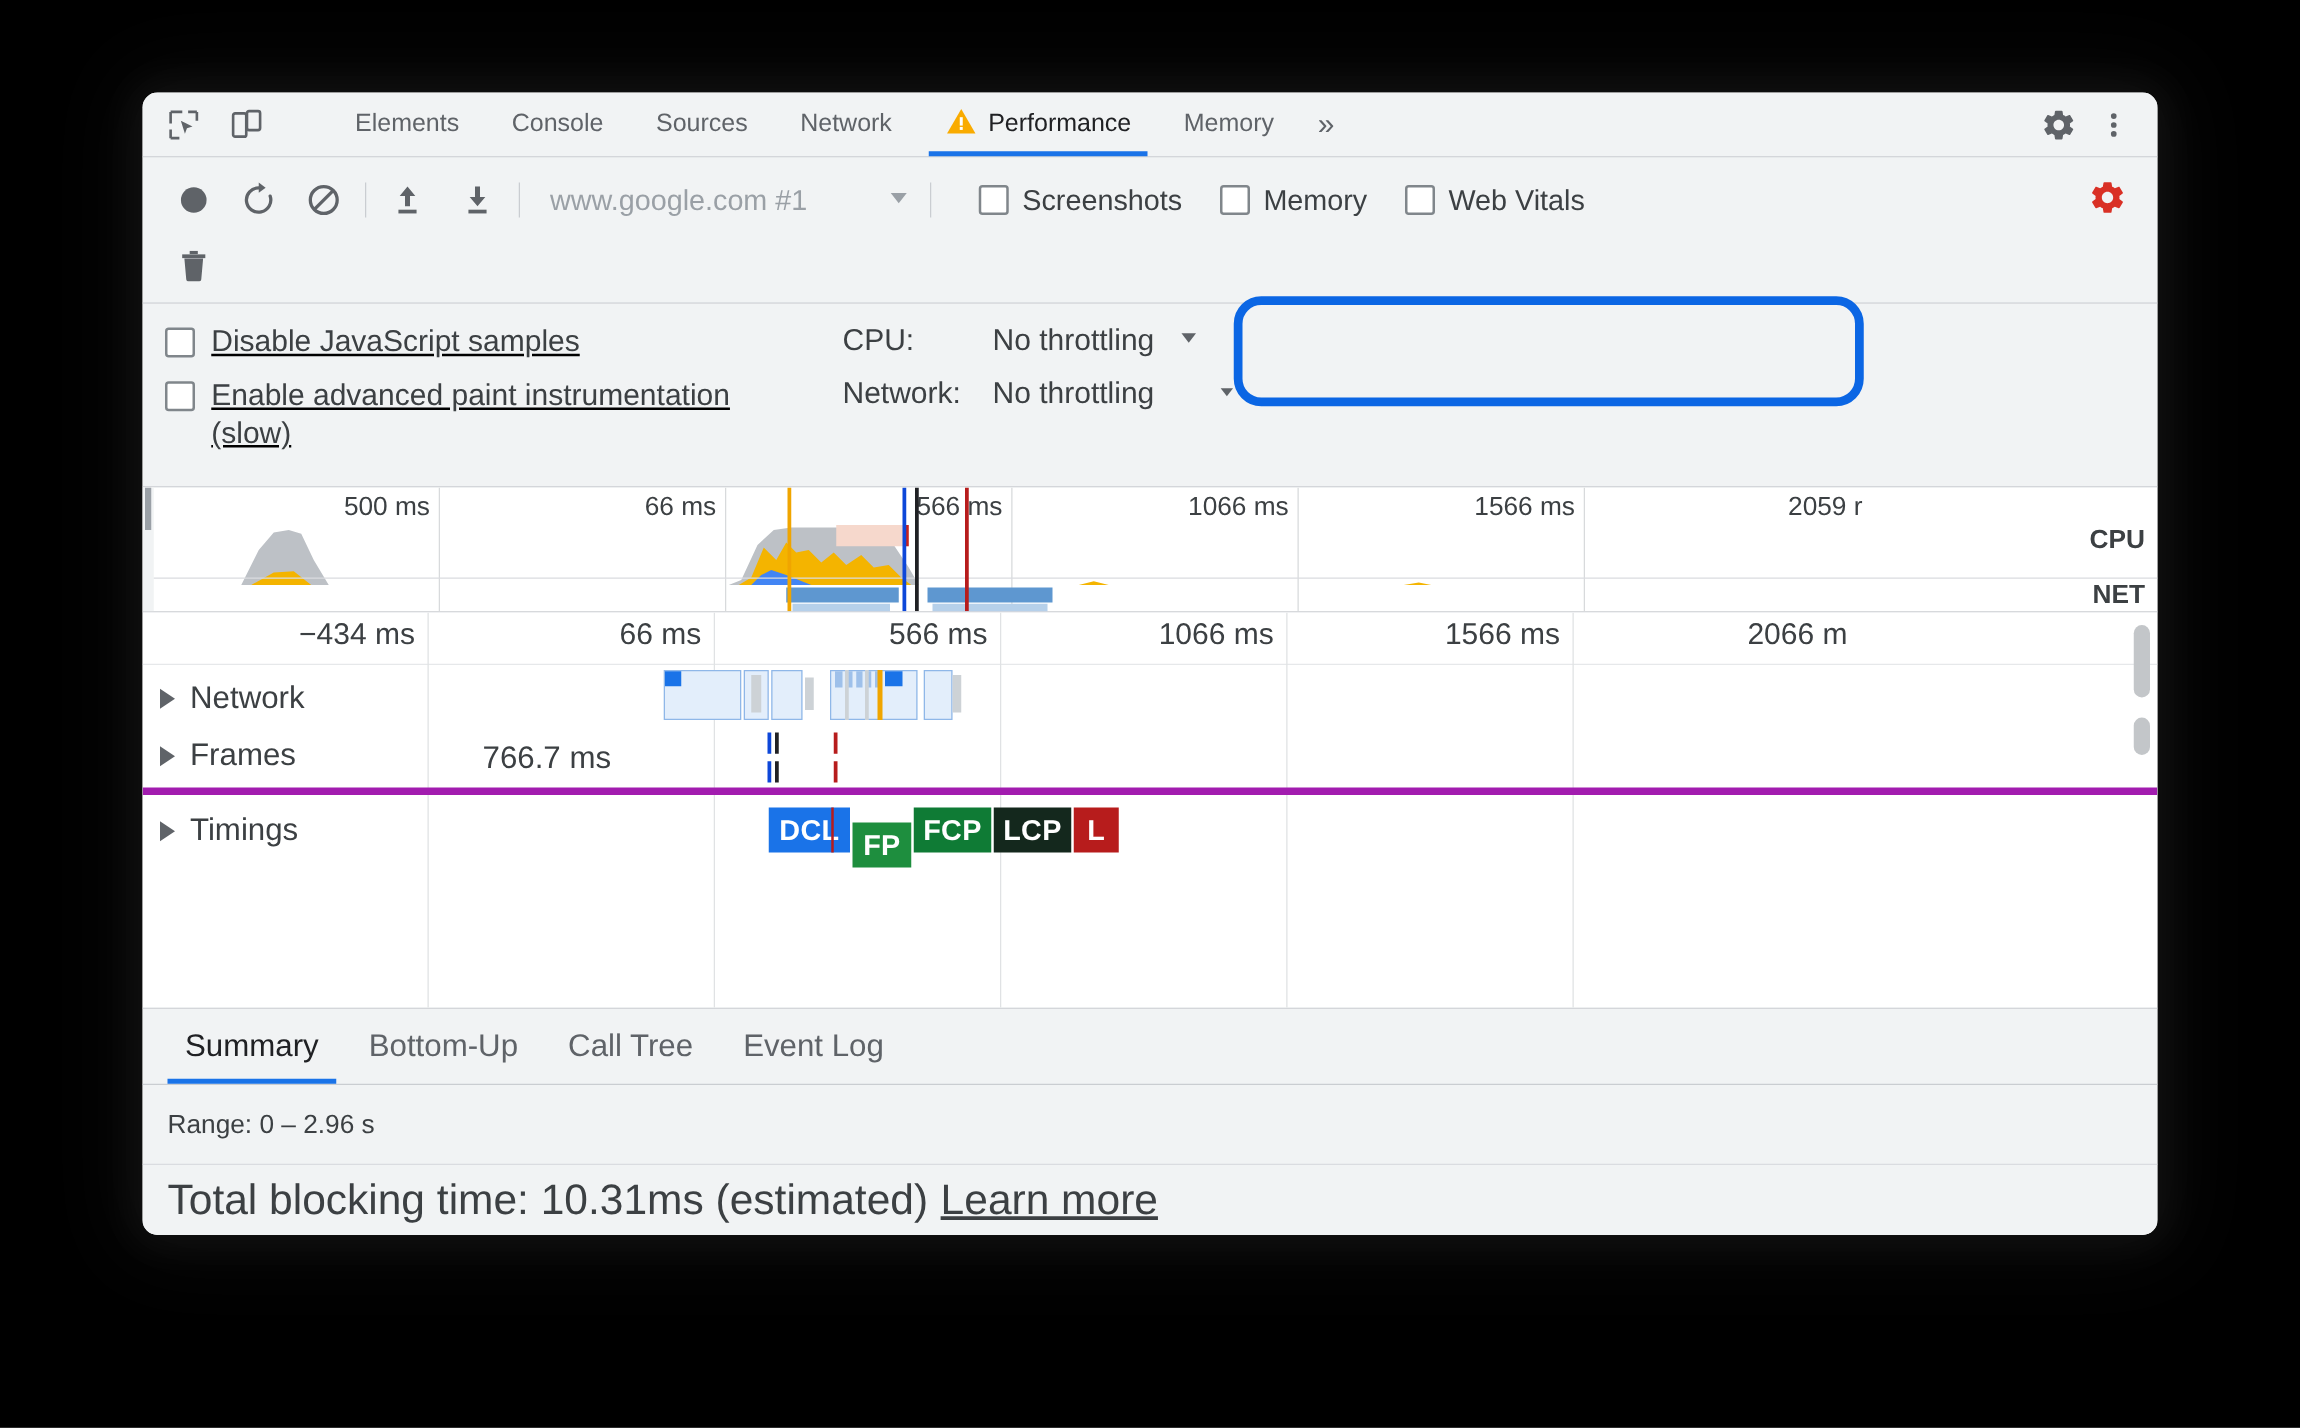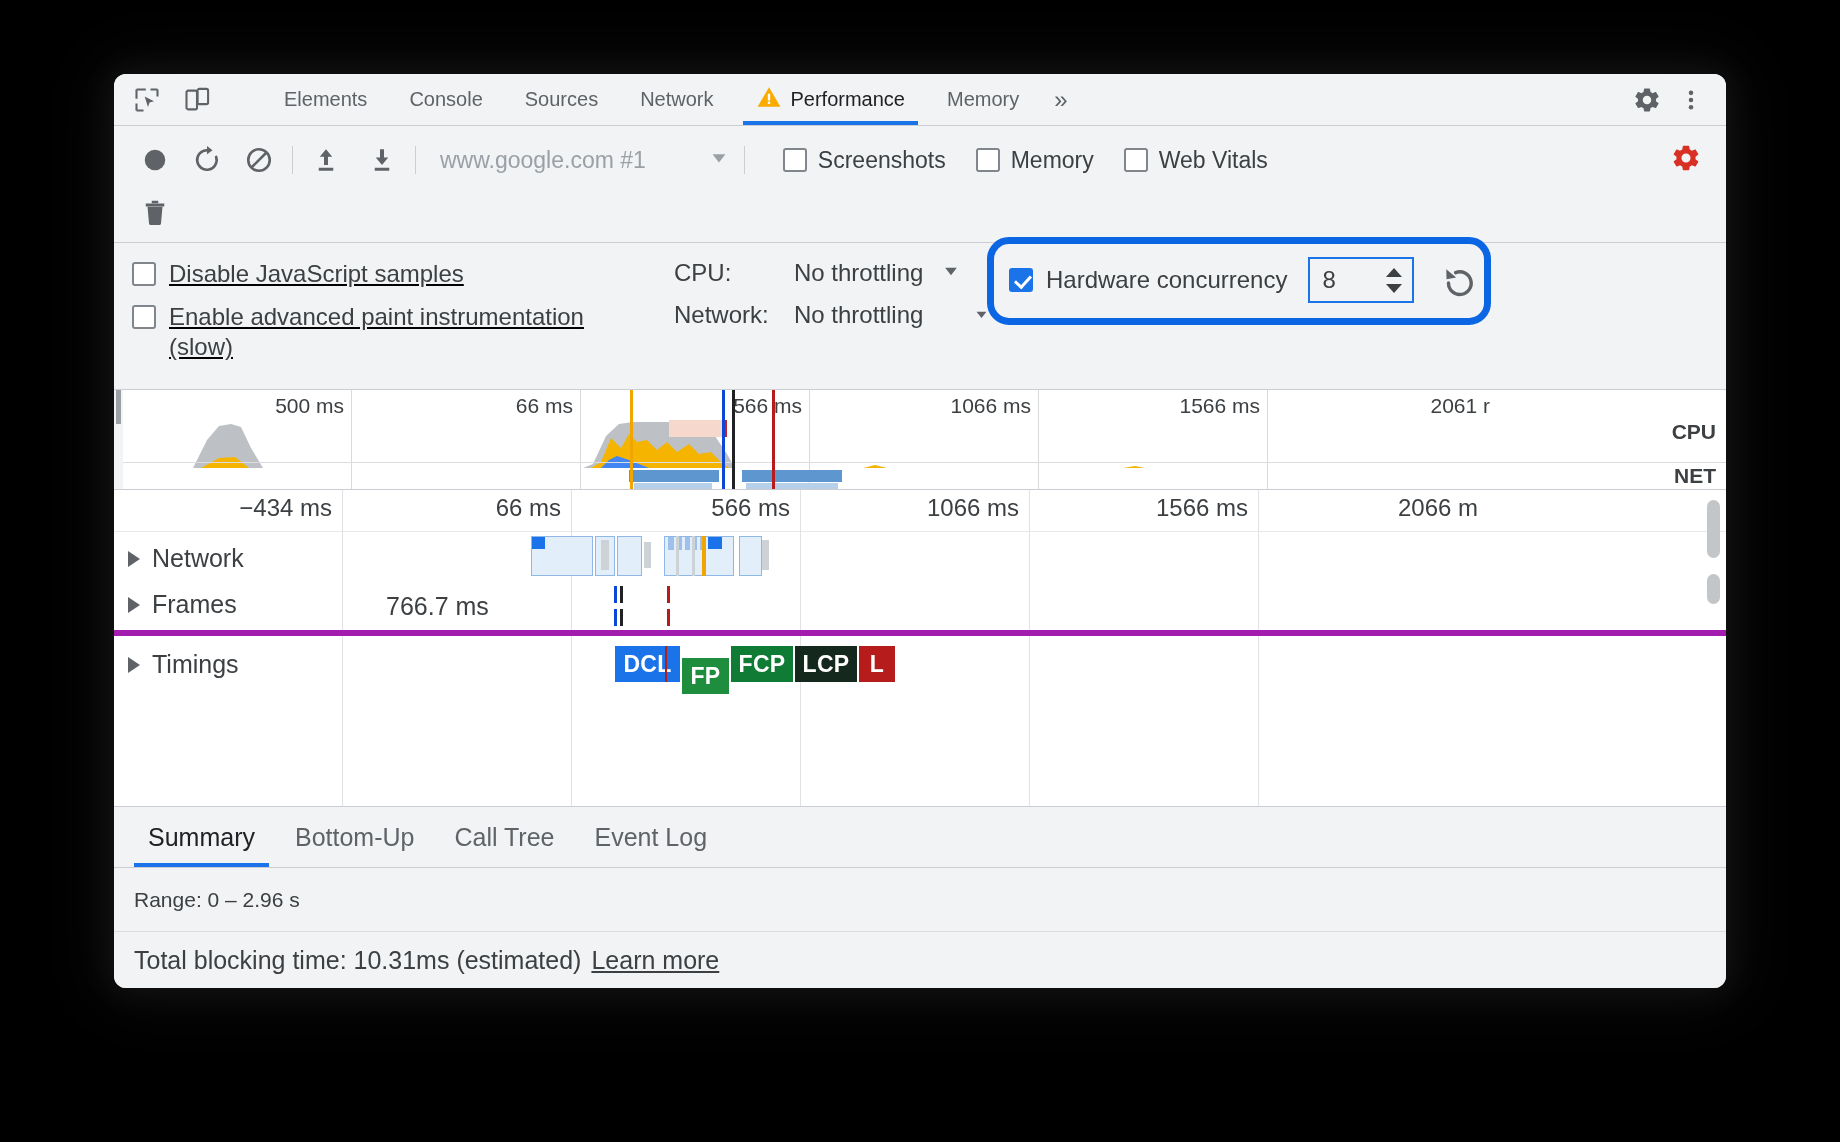--- a/index.html
+++ b/index.html
@@ -174,21 +174,21 @@
   .btab.active { color:#202124; }
   .btab.active::after {
     content:""; position:absolute; left:6px; right:6px; bottom:0; height:4px; background:#1a73e8;
   }
   .rangebar {
     flex:0 0 64px; background:#f1f3f4; display:flex; align-items:center;
     padding-left:20px; font-size:21px; color:#3c4043; border-bottom:1px solid #dadce0;
   }
   .statusbar {
     flex:0 0 56px; background:#f1f3f4; display:flex; align-items:center;
-    padding-left:20px; font-size:25px; color:#3c4043; gap:10px;
+    padding-left:20px; font-size:34px; color:#3c4043; gap:10px;
   }
   .lnk { text-decoration:underline; color:#3c4043; }
 </style>
 </head>
 <body>
 
 <div id="root">
   <div class="window">
 
 
@@ -357,41 +357,20 @@
           <span class="thr-val">No throttling</span>
           <span class="thr-tri net">
             <svg width="17" height="17" viewBox="0 0 24 24">
                 <path d="M5 8 L19 8 L12 17 Z" fill="#5f6368"></path>
               </svg>
           </span>
         </div>
       </div>
 
       <div class="hl-ring"></div>
-      <div class="hw-wrap">
-        <div class="box checked"></div>
-        <span class="hw-lbl">Hardware concurrency</span>
-        <div class="numbox">
-          <span class="numval">8</span>
-          <span class="spin">
-            <svg width="20" height="12" viewBox="0 0 20 12">
-                <path d="M10 1 L18 10 L2 10 Z" fill="#3c4043"></path>
-              </svg>
-            <svg width="20" height="12" viewBox="0 0 20 12">
-                <path d="M10 11 L2 2 L18 2 Z" fill="#3c4043"></path>
-              </svg>
-          </span>
-        </div>
-        <span class="undo-btn">
-          <svg width="36" height="34" viewBox="0 0 24 24">
-            <path d="M9.6 6.8 A8 8 0 1 1 4.6 14" stroke="#5f6368" stroke-width="2.4" fill="none" stroke-linecap="round"></path>
-            <path d="M3 4.4 L3.2 11.4 L10 10.2 Z" fill="#5f6368"></path>
-          </svg>
-        </span>
-      </div>
     </div>
 
     <div class="overview">
       <div class="ov-gutter"></div>
       <div class="ov-grid">
         <div class="ovcell" style="left:0;width:229px">
           <span class="ovlabel">500 ms</span>
         </div>
         <div class="ovcell" style="left:229px;width:229px">
           <span class="ovlabel">66 ms</span>
@@ -399,21 +378,21 @@
         <div class="ovcell" style="left:458px;width:229px">
           <span class="ovlabel">566 ms</span>
         </div>
         <div class="ovcell" style="left:687px;width:229px">
           <span class="ovlabel">1066 ms</span>
         </div>
         <div class="ovcell" style="left:916px;width:229px">
           <span class="ovlabel">1566 ms</span>
         </div>
         <div class="ovcell" style="left:1145px;width:229px;border-right:none">
-          <span class="ovlabel">2061 r</span>
+          <span class="ovlabel">2059 r</span>
         </div>
       </div>
 
       <svg style="position:absolute;left:9px;top:28px;width:1594px;height:50px" viewBox="0 0 1594 50" preserveAspectRatio="none">
         <path d="M0,50 L70,50 L84,22 L96,8 L108,6 L118,9 L128,30 L140,50 L460,50 L470,46 L483,18 L496,6 L510,4 L560,4 L580,6 L592,18 L604,36 L612,50 Z" fill="#bdc1c6"></path>
         <path d="M0,50 L78,50 L96,40 L112,39 L126,50 Z" fill="#f4b400"></path>
         <path d="M468,50 L478,44 L488,20 L498,30 L506,16 L514,24 L524,22 L534,32 L544,24 L554,34 L566,26 L576,36 L588,34 L598,44 L606,50 Z" fill="#f4b400"></path>
         <path d="M478,50 L486,42 L494,38 L506,42 L516,46 L526,50 Z" fill="#4285f4"></path>
         <path d="M740,50 L752,47 L764,50 Z" fill="#f4b400"></path>
         <path d="M1000,50 L1012,48 L1022,50 Z" fill="#f4b400"></path>

